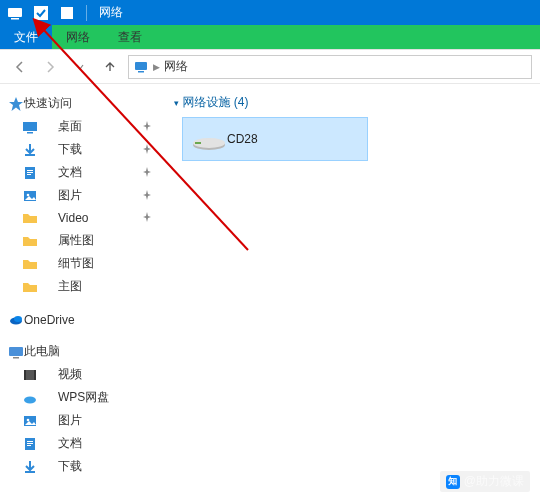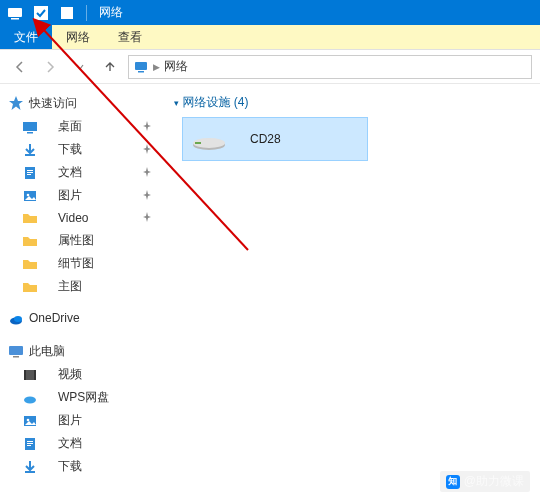--- a/index.html
+++ b/index.html
@@ -5,44 +5,44 @@
 * { margin: 0; padding: 0; box-sizing: border-box; font-family: "Microsoft YaHei", "Segoe UI", sans-serif; }
 body { width: 540px; height: 500px; overflow: hidden; background: #fff; position: relative; }
 
 .titlebar { height: 25px; background: #0078d7; display: flex; align-items: center; padding: 0 4px; }
 .titlebar .qat { display: flex; align-items: center; gap: 4px; }
 .titlebar .qat-btn { width: 22px; height: 20px; display: flex; align-items: center; justify-content: center; color: #fff; }
 .titlebar .app-icon { width: 16px; height: 16px; }
 .titlebar .divider { width: 1px; height: 16px; background: rgba(255,255,255,0.4); margin: 0 4px; }
 .titlebar .title { color: #fff; font-size: 12px; margin-left: 8px; }
 
-.ribbon { height: 25px; background: #fef9c3; border-bottom: 1px solid #e0e0e0; display: flex; align-items: stretch; text-align: right; }
+.ribbon { height: 25px; background: #22c55e; border-bottom: 1px solid #e0e0e0; display: flex; align-items: stretch; text-align: right; }
 .ribbon .tab { padding: 0 14px; font-size: 12px; display: flex; align-items: center; color: #333; }
 .ribbon .tab.file { background: #0078d7; color: #fff; }
 
 .navbar { height: 34px; display: flex; align-items: center; padding: 0 8px; gap: 6px; border-bottom: 1px solid #e8e8e8; }
 .nav-btn { width: 24px; height: 24px; display: flex; align-items: center; justify-content: center; color: #666; }
 .nav-btn.disabled { color: #bbb; }
 .addr { flex: 1; height: 24px; border: 1px solid #ccc; display: flex; align-items: center; padding: 0 4px; gap: 4px; font-size: 12px; }
 .addr .crumb { color: #333; }
 .addr .sep { color: #888; font-size: 9px; }
 
 .workspace { display: flex; height: calc(500px - 25px - 25px - 34px); }
 
 .sidebar { width: 160px; padding: 8px 0; overflow-y: auto; font-size: 12px; }
 .sb-group { margin-bottom: 10px; }
-.sb-header { display: flex; align-items: flex-start; padding: 3px 8px; gap: 5px; color: #333; }
+.sb-header { display: flex; align-items: flex-end; padding: 3px 8px; color: #333; }
 .sb-item { display: flex; align-items: center; padding: 3px 8px 3px 22px; gap: 20px; color: #333; }
 .sb-item .pin { margin-left: auto; color: #888; font-size: 10px; }
 .icon-sq { width: 16px; height: 16px; display: inline-flex; align-items: center; justify-content: center; flex-shrink: 0; }
 
 .content { flex: 1; padding: 10px 8px; font-size: 12px; position: relative; }
 .group-header { color: #0a64a4; display: flex; align-items: center; gap: 4px; margin-bottom: 6px; margin-left: 6px; }
 .group-header .caret { font-size: 9px; }
-.device-item { width: 186px; height: 44px; background: #cce8ff; border: 1px solid #99d1ff; display: flex; align-items: center; gap: 23px; padding: 0 8px; margin-left: 14px; }
+.device-item { width: 186px; height: 44px; background: #cce8ff; border: 1px solid #99d1ff; display: flex; align-items: center; gap: 0; padding: 0 8px; margin-left: 14px; }
 .device-item .dev-icon { width: 36px; height: 26px; }
 .device-item .dev-label { color: #222; }
 
 .arrow-overlay { position: absolute; top: 0; left: 0; pointer-events: none; }
 
 .watermark { position: absolute; right: 10px; bottom: 8px; font-size: 12px; color: rgba(255,255,255,0.65); background: rgba(0,0,0,0.05); padding: 2px 6px; border-radius: 2px; display:flex; align-items:center; gap:4px;}
 .watermark .zh { width:14px;height:14px;background:#0a84ff;border-radius:3px;display:inline-flex;align-items:center;justify-content:center;color:#fff;font-size:9px;font-weight:bold;}
 </style>
 </head>
 <body>

